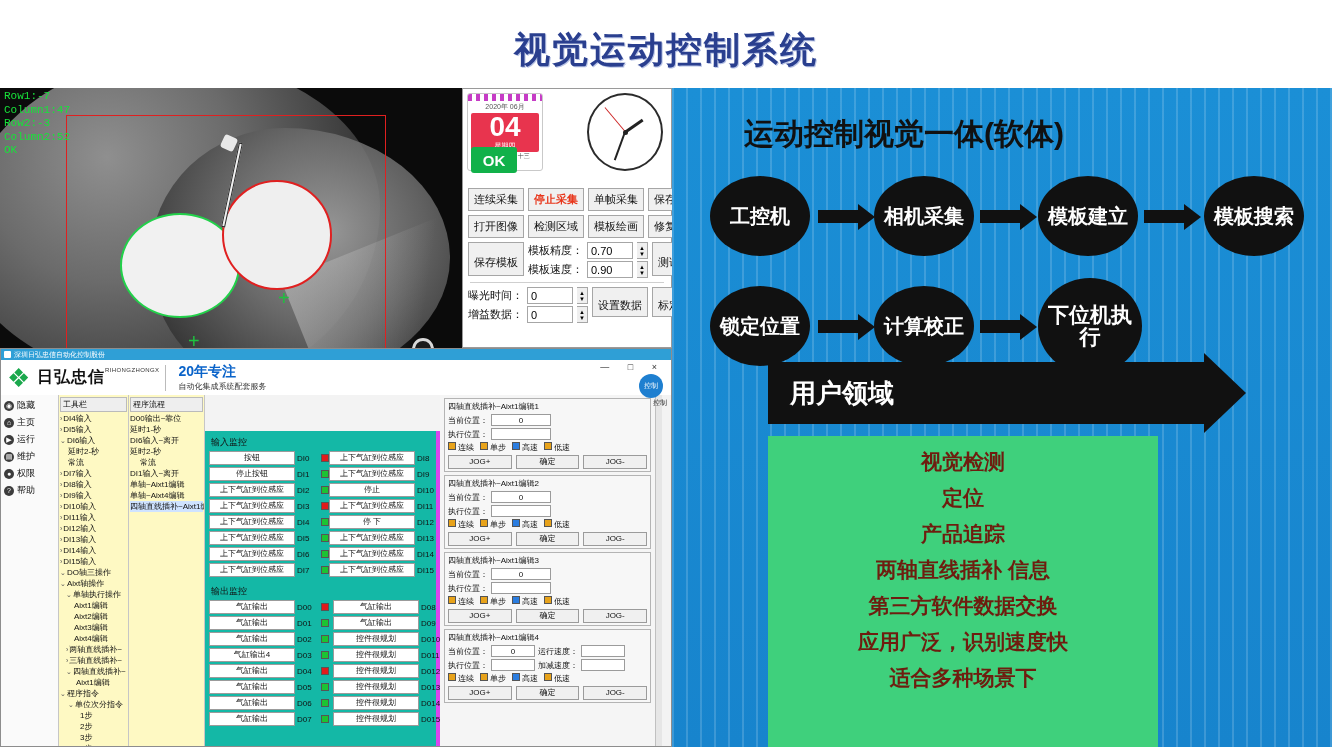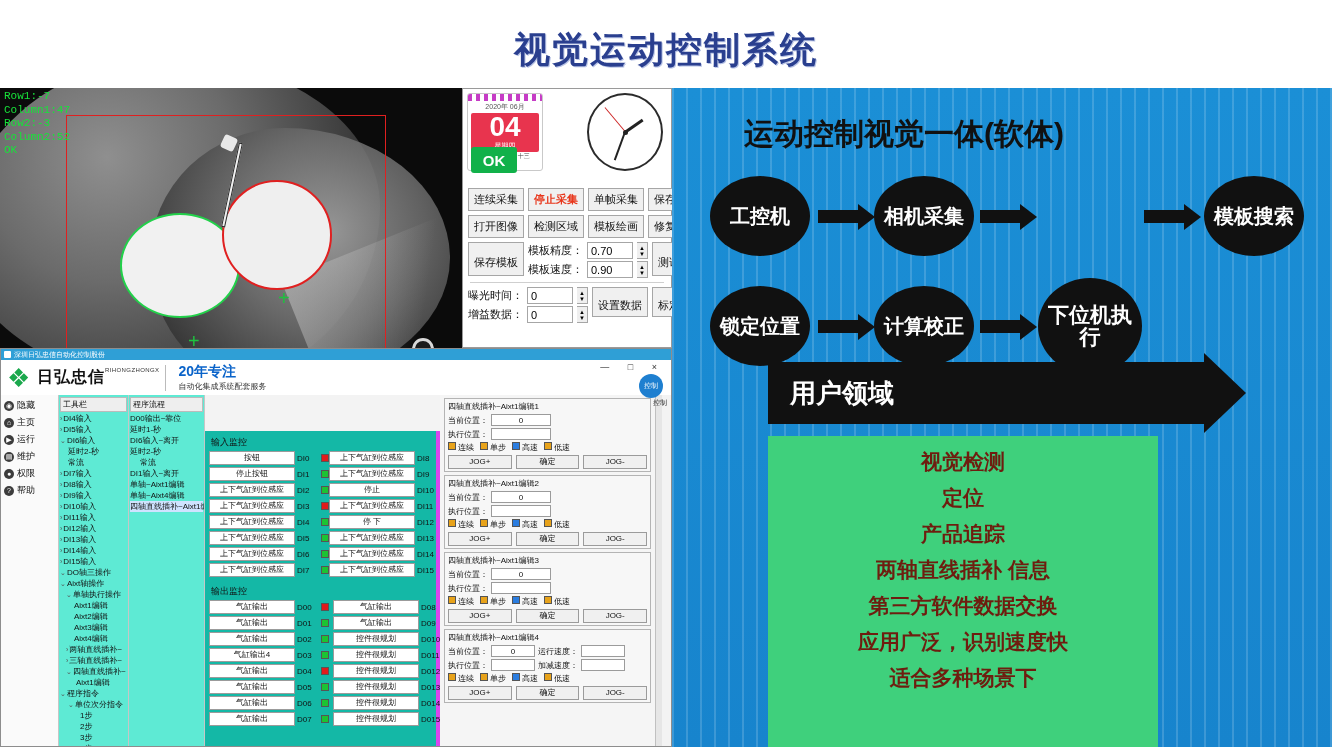--- a/index.html
+++ b/index.html
@@ -178,21 +178,21 @@
     background:#1e7fd0; color:#fff; font-size:7px; display:flex; align-items:center; justify-content:center;
   }
   .ctrl-cap { position:absolute; right:4px; top:38px; font-size:7px; color:#222; }
   #app-body { display:flex; height:353px; }
   
   #nav { width:58px; border-right:1px solid #c6c6c6; background:#fafafa; padding-top:2px; }
   .nav-item { display:flex; align-items:center; gap:3px; padding:2px 3px; font-size:9px; }
   .nav-ico { width:10px; height:10px; border-radius:50%; background:#3c3c3c; color:#fff; font-size:7px;
              display:flex; align-items:center; justify-content:center; }
   
-  .tree { width:70px; border-right:1px solid #c6c6c6; background:#5eead4; overflow:hidden; padding:2px 1px; }
+  .tree { width:70px; border-right:1px solid #c6c6c6; background:#fef9c3; overflow:hidden; padding:2px 1px; }
   .tree.wide { width:76px; }
   .tnode { font-size:8px; line-height:11px; white-space:nowrap; }
   .tnode .arrow-t { color:#555; margin-right:1px; font-size:7px; }
   .tree-header { font-size:8px; border:1px solid #bbb; background:#eee; padding:1px 2px; margin-bottom:1px; }
   .sel { background:#cfe3ff; }
   
   .col { padding:3px 4px; }
   #col-io { width:235px; border-right:4px solid #d946ef; background:#14b8a6;margin-top:36px; }
   #col-axis { width:215px; background:#f5f5f5; }
   .sec-title { font-size:9px; margin:2px 0 2px 2px; }
@@ -320,20 +320,21 @@
   <div class="pill" style="left:38px; top:88px; width:100px; height:80px;">工控机</div>
   <div class="arrow" style="left:146px; top:116px; width:58px; height:26px;">
     <span class="arr-body" style="left:0; top:6px; width:42px;"></span>
       <span class="arr-head" style="left:40px; top:0;"></span>
   </div>
   <div class="pill" style="left:202px; top:88px; width:100px; height:80px;">相机采集</div>
   <div class="arrow" style="left:308px; top:116px; width:58px; height:26px;">
     <span class="arr-body" style="left:0; top:6px; width:42px;"></span>
       <span class="arr-head" style="left:40px; top:0;"></span>
   </div>
+  <div class="pill" style="left:366px; top:88px; width:100px; height:80px;">模板建立</div>
   <div class="arrow" style="left:472px; top:116px; width:58px; height:26px;">
     <span class="arr-body" style="left:0; top:6px; width:42px;"></span>
       <span class="arr-head" style="left:40px; top:0;"></span>
   </div>
   <div class="pill" style="left:532px; top:88px; width:100px; height:80px;">模板搜索</div>
 
   <div class="pill" style="left:38px; top:198px; width:100px; height:80px;">锁定位置</div>
   <div class="arrow" style="left:146px; top:226px; width:58px; height:26px;">
     <span class="arr-body" style="left:0; top:6px; width:42px;"></span>
       <span class="arr-head" style="left:40px; top:0;"></span>

